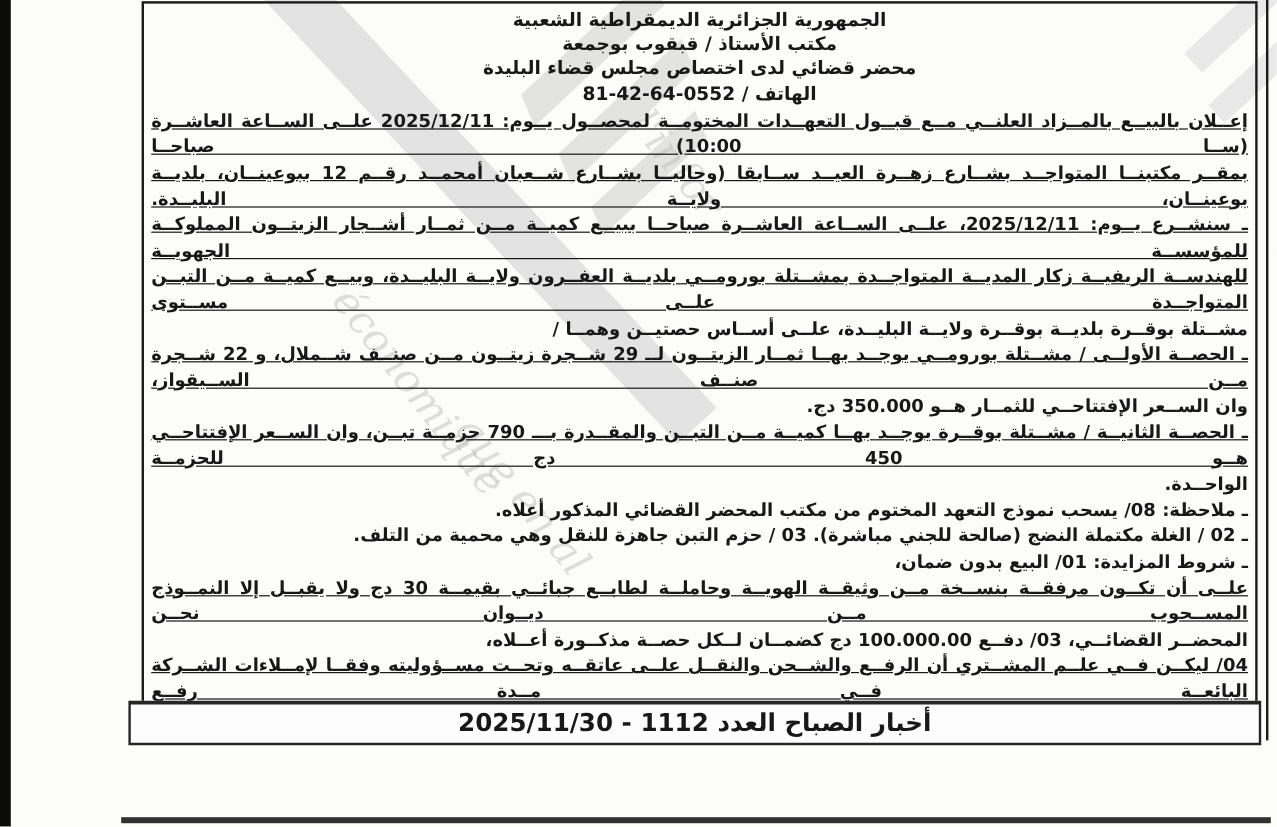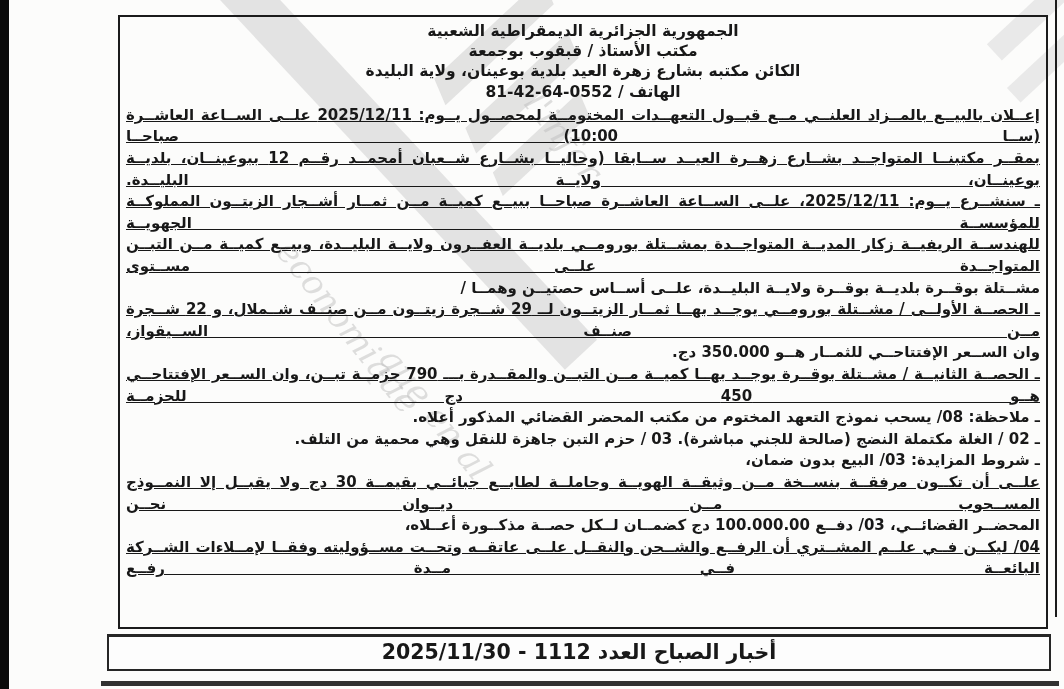--- a/index.html
+++ b/index.html
@@ -25,37 +25,37 @@
     font-family:"DejaVu Serif", serif; font-style:italic;
     font-size:34px; color:#bfbfbf; opacity:.5; white-space:nowrap;
     transform:rotate(52deg); transform-origin:left top;
   }
   .wm-s1 { left:548px; top:84px;  }
   .wm-s2 { left:300px; top:232px; }
   .wm-s3 { left:402px; top:338px; }
 
   
   .main-box {
-    position:absolute; left:118px; top:15px; width:930px; height:614px;
+    position:absolute; left:118px; top:1px; width:930px; height:614px;
     box-sizing:border-box; border:2.5px solid #1b1b1b;
     z-index:2; padding:4px 6px 0 6px; direction:rtl;
   }
   .outer-right-line { position:absolute; left:1055px; top:0; width:2px; height:617px; background:#1b1b1b; z-index:2; }
 
   .header { text-align:center; font-weight:bold; font-size:15.5px; line-height:20.2px; }
   .header .hline { white-space:nowrap; overflow:visible; }
 
   .bodytext { margin-top:3px; font-weight:bold; font-size:15px; line-height:21.6px; }
   .line.j { text-align:justify; text-align-last:justify;text-decoration:underline; }
   .line.r { text-align:right; }
   .line.c { text-align:right; }
 
   
   .footer-bar {
-    position:absolute; left:107px; top:634px; width:944px; height:37px;
+    position:absolute; left:107px; top:584px; width:944px; height:37px;
     box-sizing:border-box; border:2.5px solid #262626; border-top-width:3.5px;
     z-index:2; direction:rtl; text-align:center;
     font-weight:bold; font-size:20.5px; line-height:31px; background:#fdfdfd;
   }
 
   
   .bottom-rule { position:absolute; left:101px; top:681px; width:958px; height:5px; background:#313131; z-index:2; }
 </style>
 </head>
 <body>
@@ -74,36 +74,37 @@
   <div class="wm wm-script wm-s2">économique</div>
   <div class="wm wm-script wm-s3">que en al</div>
 
   <div class="outer-right-line"></div>
 
   <div class="main-box">
 
     <div class="header">
       <div class="hline">الجمهورية الجزائرية الديمقراطية الشعبية</div>
       <div class="hline">مكتب الأستاذ / قبقوب بوجمعة</div>
-      <div class="hline">الكائن مكتبه بشارع زهرة العيد بلدية بوعينان، ولاية البليدة</div>
+      <div class="hline">محضر قضائي لدى اختصاص مجلس قضاء البليدة</div>
       <div class="hline">الهاتف / 0552-64-42-81</div>
     </div>
 
     <div class="bodytext">
       <div class="line j">إعــلان بالبيــع بالمــزاد العلنــي مــع قبــول التعهــدات المختومــة لمحصــول يــوم: 2025/12/11 علــى الســاعة العاشــرة (ســا 10:00) صباحــا</div>
       <div class="line j">بمقــر مكتبنــا المتواجــد بشــارع زهــرة العيــد ســابقا (وحاليــا بشــارع شــعبان أمحمــد رقــم 12 ببوعينــان، بلديــة بوعينــان، ولايــة البليــدة.</div>
       <div class="line j">ـ سنشــرع يــوم: 2025/12/11، علــى الســاعة العاشــرة صباحــا ببيــع كميــة مــن ثمــار أشــجار الزيتــون المملوكــة للمؤسســة الجهويــة</div>
       <div class="line j">للهندســة الريفيــة زكار المديــة المتواجــدة بمشــتلة بورومــي بلديــة العفــرون ولايــة البليــدة، وبيــع كميــة مــن التبــن المتواجــدة علــى مســتوى</div>
       <div class="line c">مشــتلة بوقــرة بلديــة بوقــرة ولايــة البليــدة، علــى أســاس حصتيــن وهمــا /</div>
       <div class="line j">ـ الحصــة الأولــى / مشــتلة بورومــي يوجــد بهــا ثمــار الزيتــون لــ 29 شــجرة زيتــون مــن صنــف شــملال، و 22 شــجرة مــن صنــف الســيقواز،</div>
       <div class="line r">وان الســعر الإفتتاحــي للثمــار هــو 350.000 دج.</div>
       <div class="line j">ـ الحصــة الثانيــة / مشــتلة بوقــرة يوجــد بهــا كميــة مــن التبــن والمقــدرة بـــ 790 حزمــة تبــن، وان الســعر الإفتتاحــي هــو 450 دج للحزمــة</div>
+      <div class="line r">الواحــدة.</div>
       <div class="line r">ـ ملاحظة: 08/ يسحب نموذج التعهد المختوم من مكتب المحضر القضائي المذكور أعلاه.</div>
       <div class="line r">ـ 02 / الغلة مكتملة النضج (صالحة للجني مباشرة). 03 / حزم التبن جاهزة للنقل وهي محمية من التلف.</div>
-      <div class="line r">ـ شروط المزايدة: 03/ البيع بدون ضمان،</div>
+      <div class="line r">ـ شروط المزايدة: 01/ البيع بدون ضمان،</div>
       <div class="line j">علــى أن تكــون مرفقــة بنســخة مــن وثيقــة الهويــة وحاملــة لطابــع جبائــي بقيمــة 30 دج ولا يقبــل إلا النمــوذج المســحوب مــن ديــوان نحــن</div>
       <div class="line c">المحضــر القضائــي، 03/ دفــع 100.000.00 دج كضمــان لــكل حصــة مذكــورة أعــلاه،</div>
       <div class="line j">04/ ليكــن فــي علــم المشــتري أن الرفــع والشــحن والنقــل علــى عاتقــه وتحــت مســؤوليته وفقــا لإمــلاءات الشــركة البائعــة فــي مــدة رفــع</div>
 
     </div>
 
   </div>
 
   <div class="footer-bar">أخبار الصباح العدد 1112 - 2025/11/30</div>
 

